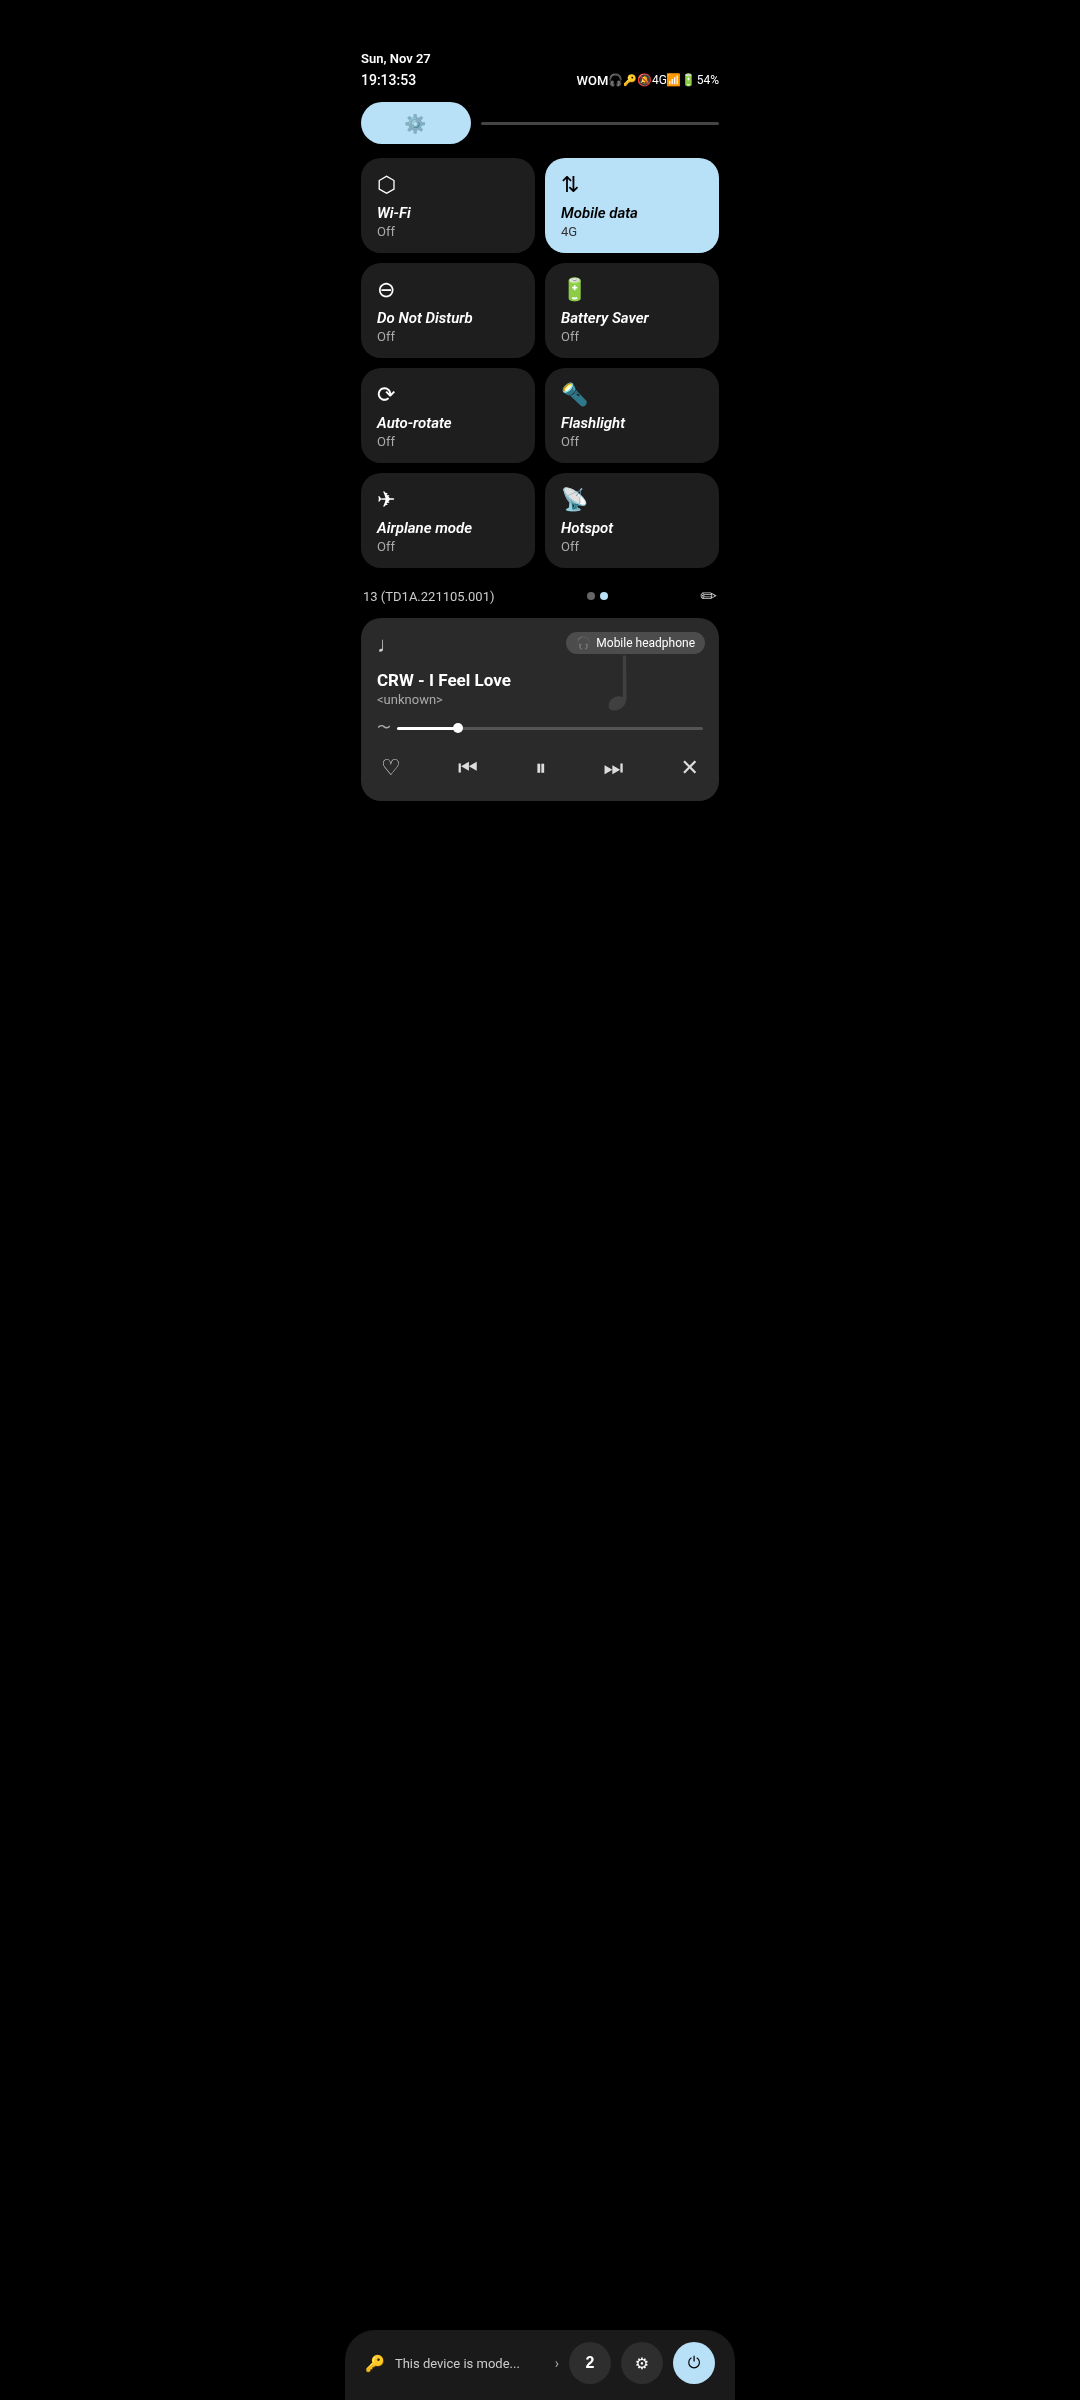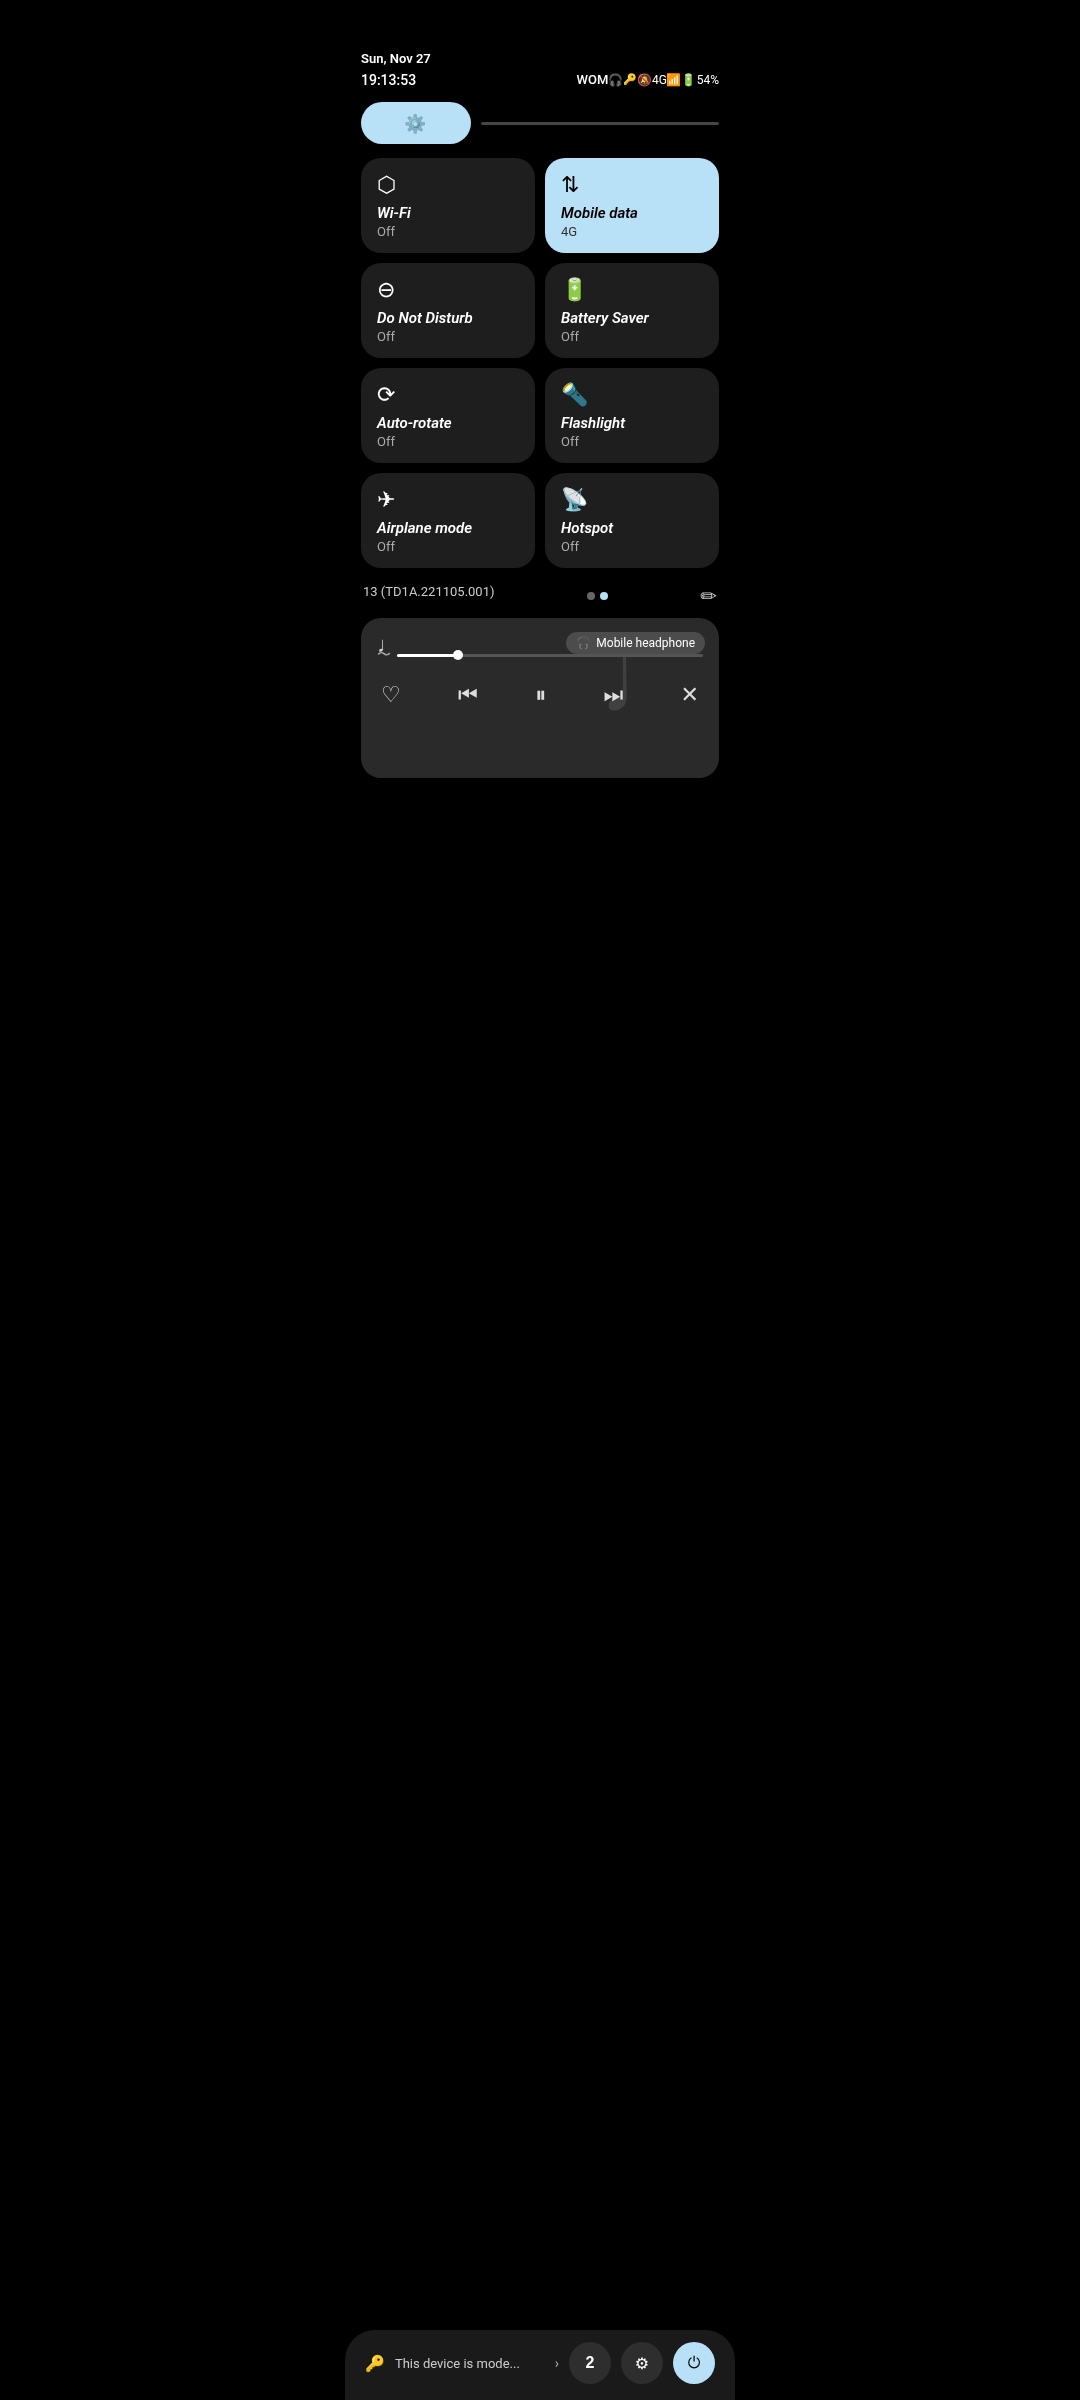--- a/index.html
+++ b/index.html
@@ -23,21 +23,21 @@
 
     .date-line {
       font-size: 13px;
       font-weight: 600;
       margin-bottom: 6px;
     }
 
     .time-row {
       display: flex;
       justify-content: space-between;
-      align-items: flex-start;
+      align-items: center;
     }
 
     .time {
       font-size: 14px;
       font-weight: 500;
     }
 
     .status-icons {
       display: flex;
       align-items: center;
@@ -125,20 +125,21 @@
       color: #aaa;
     }
 
     .tile.active .tile-subtitle {
       color: #333;
     }
 
     
     .bottom-info-row {
       display: flex;
+      align-items: center;
       justify-content: space-between;
       padding: 6px 18px 6px;
     }
 
     .build-text {
       font-size: 13px;
       color: #ccc;
     }
 
     .dots {
@@ -434,20 +435,24 @@
 <div class="media-card">
   <span class="media-note-icon">♩</span>
 
   <div class="wired-badge">
     <span>🎧</span>
     <span>Mobile headphone</span>
   </div>
 
   <div class="music-note-bg">♩</div>
 
+  <div class="media-info">
+    <div class="media-title">CRW - I Feel Love</div>
+    <div class="media-artist">&lt;unknown&gt;</div>
+  </div>
 
   <div class="media-progress">
     <span class="progress-icon">〜</span>
     <div class="progress-bar">
       <div class="progress-fill"></div>
       <div class="progress-thumb"></div>
     </div>
   </div>
 
   <div class="media-controls">

